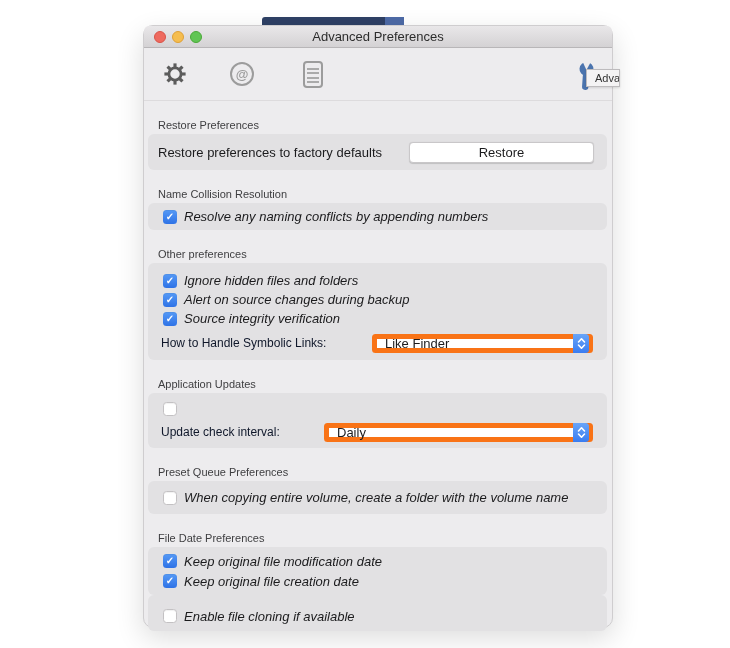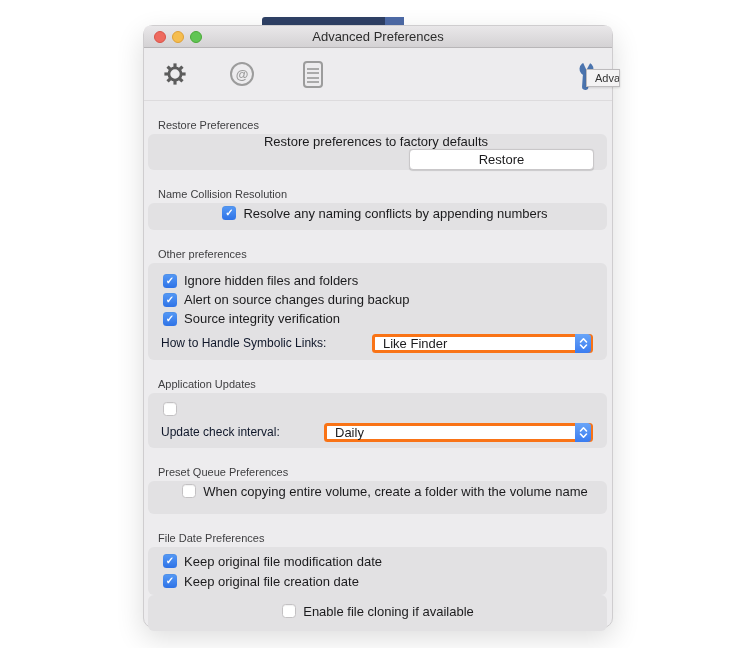--- a/index.html
+++ b/index.html
@@ -39,21 +39,21 @@
               background:repeating-linear-gradient(to bottom,#aaa 0 2px,transparent 2px 4.6px);
               background-clip:content-box; }
   .tb-wrench{ position:absolute; right:14px; top:13px; width:24px; height:30px; }
 
   .tooltip { position:absolute; left:442px; top:43px; width:34px; height:18px;
              background:#f4f3f4; border:1px solid #bdbbbd; font-size:11px;
              line-height:16px; padding:0 8px; color:#333; white-space:nowrap;
              overflow:hidden; z-index:6; box-shadow:0 1px 2px rgba(0,0,0,.12); }
 
   .sec-h { margin:18px 14px 2px; font-size:11px; line-height:13px; color:#3e3e40; }
-  .band  { margin:0 5px 0 4px; background:#e2e1e3; border-radius:6px;flex-direction:column; }
+  .band  { margin:0 5px 0 4px; background:#e2e1e3; border-radius:6px; }
 
   .row-flex { height:36px; display:flex; align-items:center;
               padding:0 13px 0 10px; }
   .lbl { font-size:13px; color:#1b1b1d; }
   .btn { margin-left:auto; width:185px; height:21px; background:#fff;
          border:1px solid #c9c7c9; border-radius:4px; font-size:13px; color:#1b1b1d;
          font-family:"Liberation Sans",sans-serif;
          box-shadow:0 0.5px 1px rgba(0,0,0,.15); cursor:default; }
 
   .band-single { height:27px; display:flex; align-items:center; padding-left:15px; }
@@ -65,27 +65,27 @@
 
   .cb-row { display:flex; align-items:center; height:19px; }
   .cb-row.tall { height:20px; }
   .checkbox { width:14px; height:14px; border-radius:3.5px; margin-right:7px;
               background:#fff; border:1px solid #c3c1c3; flex:0 0 14px;
               display:flex; align-items:center; justify-content:center;
               box-shadow:inset 0 1px 1px rgba(0,0,0,.06); cursor:default; }
   .checkbox.checked { background:linear-gradient(#569af6,#2e72e6); border:none; }
   .checkbox.checked::after { content:"✓"; color:#fff; font-size:10px; font-weight:bold;
                              line-height:14px; }
-  .cb-label { font-size:13px; color:#1b1b1d; }
+  .cb-label { font-size:13px; color:#1b1b1d;font-style:italic; }
 
   .select-row { display:flex; align-items:center; justify-content:space-between;
                 height:20px; margin-top:5px; }
   .select-row.b4 { margin-top:4px; }
   .sel-label { font-size:12px; color:#0f172a; margin-left:-2px; }
-  .select { height:19px; background:#fff; border:3px solid #f97316; border-radius:3.5px;
+  .select { height:19px; background:#fff; border:5px solid #f97316; border-radius:3.5px;
             display:flex; align-items:center; position:relative; cursor:default; }
   .select.w221 { width:221px; } .select.w269 { width:269px; }
   .sel-value { font-size:13px; color:#1b1b1d; padding-left:8px; flex:1;
                white-space:nowrap; overflow:hidden; }
   .sel-caps { width:16px; height:19px; margin:-1px -1px -1px 0; border-radius:0 3.5px 3.5px 0;
               background:linear-gradient(#69a5f8,#3a7cf0); display:flex;
               align-items:center; justify-content:center; flex:0 0 16px; }
 </style>
 </head>
 <body>

